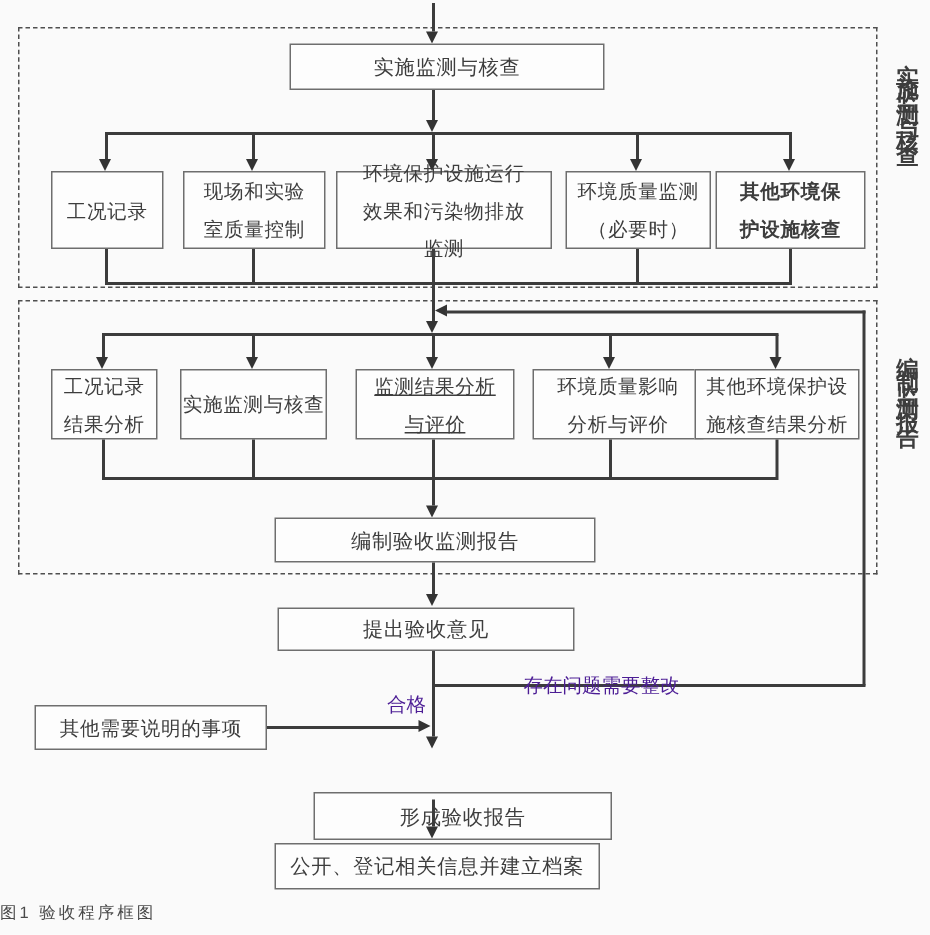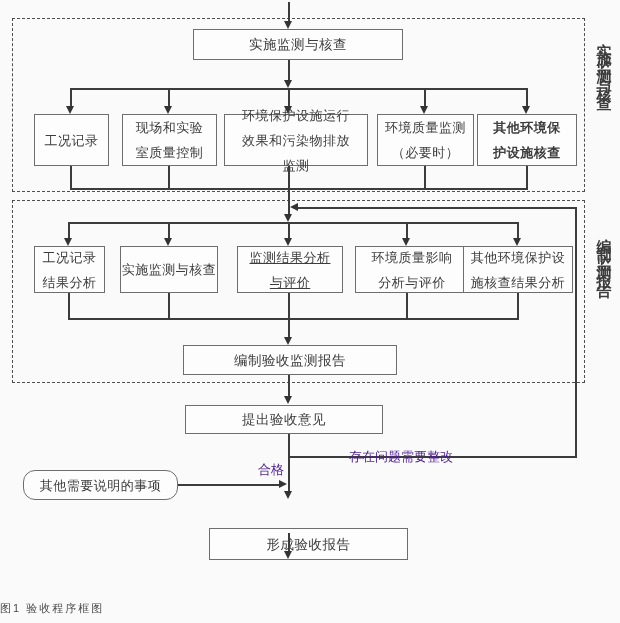--- a/index.html
+++ b/index.html
@@ -57,21 +57,21 @@
   .r1b3{left:224px;top:114px;width:144px;height:52px;padding:0 11px;}
   .r1b4{left:377px;top:114px;width:97px;height:52px;padding:0 7px;}
   .r1b5{left:477px;top:114px;width:100px;height:52px;padding:0 9px;font-weight:bold;}
   .r2b1{left:34px;top:246px;width:71px;height:47px;padding:0 5px;}
   .r2b2{left:120px;top:246px;width:98px;height:47px;}
   .r2b3{left:237px;top:246px;width:106px;height:47px;padding:0 10px;text-decoration:underline;}
   .r2b4{left:355px;top:246px;width:114px;height:47px;padding:0 10px;}
   .r2b5{left:463px;top:246px;width:110px;height:47px;padding:0 6px;}
   .n-compile{left:183px;top:345px;width:214px;height:30px;}
   .n-opinion{left:185px;top:405px;width:198px;height:29px;}
-  .n-other{left:23px;top:470px;width:155px;height:30px;font-size:13px;border-radius:12px;}
+  .n-other{left:23px;top:470px;width:155px;height:30px;font-size:13px;}
   .n-form{left:209px;top:501px;width:199px;height:32px;margin-top:27px;}
   .n-publish{left:183px;top:562px;width:217px;height:31px;}
 </style>
 </head>
 <body>
 
 <div class="canvas">
 
   <div class="sec" style="left:12px;top:18px;width:573px;height:174px;"></div>
   <div class="sec" style="left:12px;top:200px;width:573px;height:183px;"></div>
@@ -162,16 +162,17 @@
 
   <div class="box n-other">其他需要说明的事项</div>
   <div class="hline" style="left:178px;top:484px;width:102px;"></div>
   <div class="arr r" style="left:279px;top:480px;"></div>
 
   <div class="box title n-form">形成验收报告</div>
 
   <div class="vline" style="left:288px;top:533px;height:18px;"></div>
   <div class="arr d" style="left:284px;top:551px;"></div>
 
+  <div class="box title n-publish">公开、登记相关信息并建立档案</div>
 
   <div class="caption">图1  验收程序框图</div>
 
 </div>
 
 </body></html>

